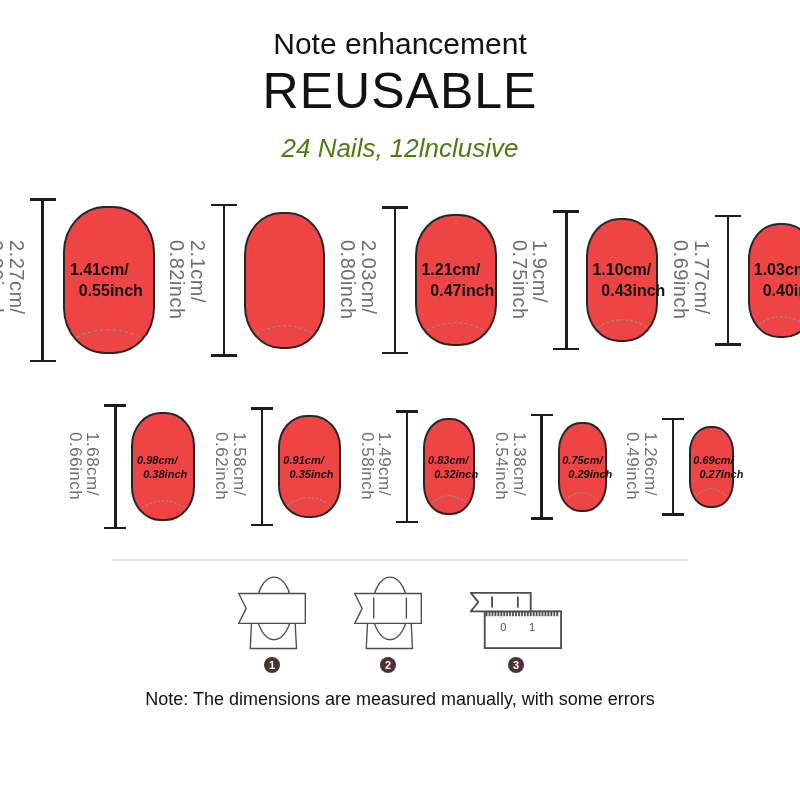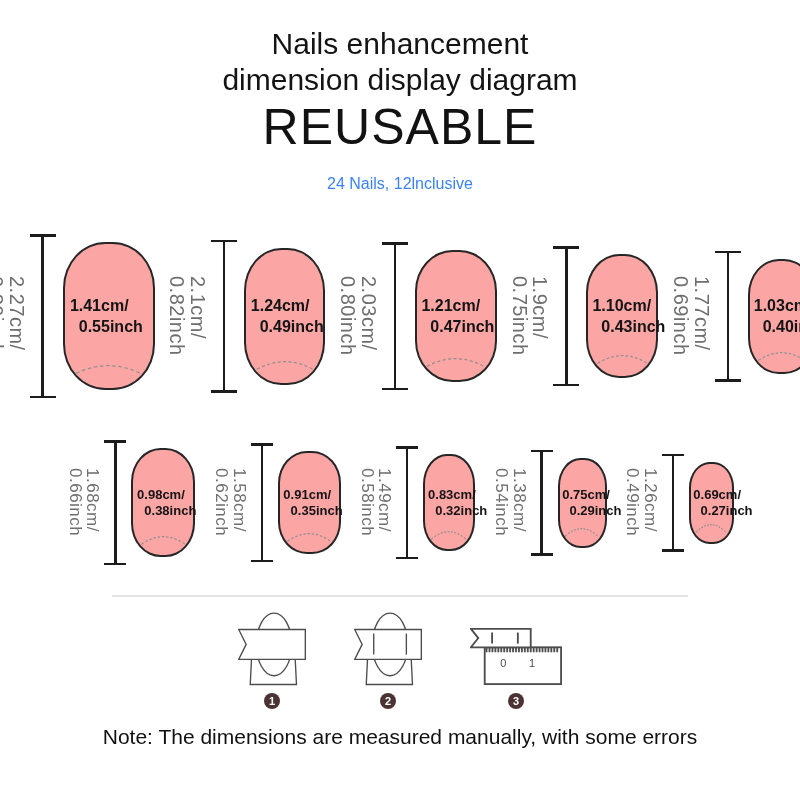--- a/index.html
+++ b/index.html
@@ -3,21 +3,21 @@
 <meta charset="utf-8">
 <style>
   * { margin: 0; padding: 0; box-sizing: border-box; }
   html, body { width: 800px; height: 800px; background: #ffffff; overflow: hidden; }
   body { font-family: "Liberation Sans", sans-serif; color: #161616; }
 
   
   .header { text-align: center; padding-top: 26px; }
   .title-line { font-size: 30px; line-height: 36px; font-weight: 400; color: #141414; }
   .highlight { font-size: 50px; line-height: 54px; font-weight: 400; letter-spacing: 1px; margin-top: 2px; color: #121212; }
-  .subtitle-line { font-size: 16px; line-height: 28px; font-weight: 400; color: #3b82f6; }
+  .subtitle-line { font-size: 26px; line-height: 28px; font-weight: 400; color: #4d7c0f; font-style: italic; }
   .subtitle-block { margin-top: 16px; }
 
   
   .size-row { display: flex; justify-content: center; align-items: center; }
   .row-0 { margin-top: 36px; gap: 12px; }
   .row-1 { margin-top: 42px; gap: 17px; }
 
   .nail-unit { display: flex; align-items: center; }
 
   .height-label {
@@ -33,37 +33,37 @@
 
   .dim-line { width: 26px; display: flex; flex-direction: column; align-items: center; margin-right: 7px; flex: none; }
   .row-1 .dim-line { width: 22px; margin-right: 5px; }
   .dim-line .cap { width: 100%; height: 2.5px; background: #1c1c1c; flex: none; }
   .dim-line .vline { width: 2.5px; flex: 1; background: #1c1c1c; }
 
   .nail-shape {
     position: relative;
     border: 2.5px solid #262626;
     border-radius: 46% / 31%;
-    background: #fca5a5;
+    background: #ef4444;
     flex: none;
   }
   .row-1 .nail-shape { border-width: 2px; }
 
   .width-label {
     position: absolute;
     left: 6%;
     top: 50%;
     transform: translateY(-48%);
     white-space: pre;
     font-weight: bold;
     color: #141414;
     line-height: 1.3;
   }
   .row-0 .width-label { font-size: 16px; }
-  .row-1 .width-label { font-size: 13px; }
+  .row-1 .width-label { font-size: 11px; font-style: italic; }
 
   .smile { position: absolute; left: 11%; bottom: 9%; width: 78%; height: 13px; }
 
   
   .divider { width: 576px; height: 2px; background: #e5e5e5; margin: 30px auto 0 auto; }
 
   .steps-row { display: flex; justify-content: center; align-items: flex-end; gap: 48px; margin-top: 14px; }
   .step { display: flex; flex-direction: column; align-items: center; }
   .step-icon-box { display: flex; align-items: flex-end; }
   .step-num {
@@ -73,28 +73,27 @@
     background: #4a3332;
     color: #ffffff;
     font-size: 11px;
     font-weight: bold;
     display: flex; align-items: center; justify-content: center;
   }
   .icon-stroke { stroke: #4d4d4d; stroke-width: 2; fill: none; }
   .icon-fill-white { fill: #ffffff; }
   .ruler-num { font-size: 12px; fill: #4d4d4d; font-family: "Liberation Sans", sans-serif; }
 
-  .note { margin-top: 16px; text-align: center; font-size: 21px; color: #111111; }
+  .note { margin-top: 16px; text-align: center; font-size: 18px; color: #111111; }
 </style>
 </head>
 <body>
 
 <div class="header">
-  <div class="title-line">Nails enhancement</div>
-  <div class="title-line">dimension display diagram</div>
+  <div class="title-line">Note enhancement</div>
   <div class="highlight">REUSABLE</div>
   <div class="subtitle-block">
     <div class="subtitle-line">24 Nails, 12lnclusive</div>
   </div>
 </div>
 
 <div class="size-row row-0">
     <div class="nail-unit">
       <div class="height-label">2.27cm/
 0.89inch</div>
@@ -113,22 +112,20 @@
     </div>
     <div class="nail-unit">
       <div class="height-label">2.1cm/
 0.82inch</div>
       <div class="dim-line" style="height: 153px;">
         <span class="cap"></span>
         <span class="vline"></span>
         <span class="cap"></span>
       </div>
       <div class="nail-shape" style="width: 81px; height: 137px;">
-        <div class="width-label">1.24cm/
-  0.49inch</div>
         <svg class="smile" viewBox="0 0 100 16" preserveAspectRatio="none">
           <path d="M3 14 Q50 -5 97 14" fill="none" stroke="#8f8f8f" stroke-width="1.5" stroke-dasharray="5 4"></path>
         </svg>
       </div>
     </div>
     <div class="nail-unit">
       <div class="height-label">2.03cm/
 0.80inch</div>
       <div class="dim-line" style="height: 148px;">
         <span class="cap"></span>

